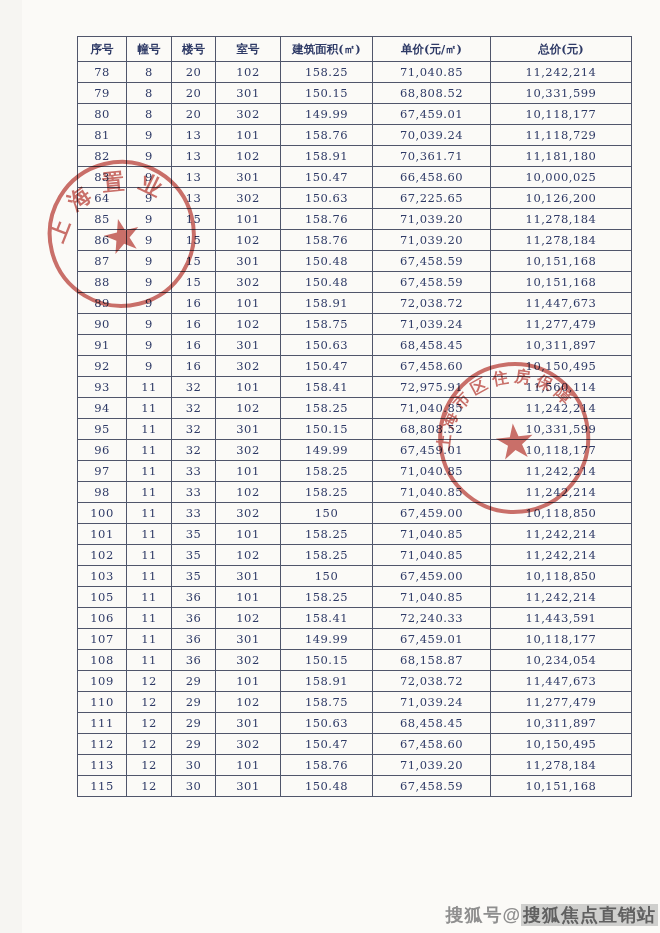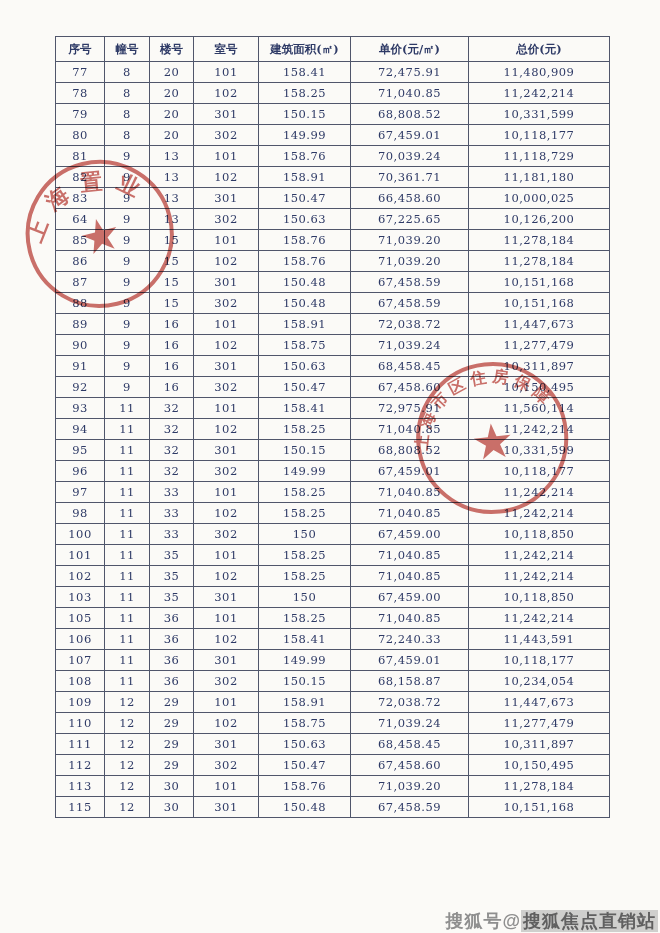--- a/index.html
+++ b/index.html
@@ -1,21 +1,21 @@
 <!DOCTYPE html>
 <html><head>
 <meta charset="utf-8">
 <style>
   html,body{margin:0;padding:0;}
   body{
     width:660px;height:933px;position:relative;overflow:hidden;
     background:#f6f5f2;
     font-family:"DejaVu Serif","Liberation Serif",serif;
   }
-  .sheet{position:absolute;inset:0;background:#fbfaf7;}
+  .sheet{position:absolute;inset:0;background:#fbfaf7;margin-left:22px;}
   table{
     border-collapse:collapse;
     position:absolute;left:55px;top:36px;
     table-layout:fixed;
   }
   th,td{
     border:1px solid #50566b;
     color:#2e3a66;
     font-size:11.5px;
     text-align:center;
@@ -39,21 +39,21 @@
   .stamp .star{fill:#b93a33;font-family:"DejaVu Sans",sans-serif;}
   .stamp1{left:14px;top:146px;width:170px;height:170px;transform:rotate(-14deg);}
   .stamp1 .arc{font-size:22px;letter-spacing:12px;}
   .stamp1 .star{font-size:46px;}
   .stamp2{left:406px;top:350px;width:172px;height:172px;transform:rotate(-6deg);}
   .stamp2 .arc{font-size:16px;letter-spacing:5px;}
   .stamp2 .star{font-size:48px;}
 
   .watermark{
     position:absolute;
-    right:2px;bottom:0;
+    right:2px;bottom:6px;
     font-family:"Liberation Sans",sans-serif;
     font-size:18px;font-weight:bold;
     color:#8f8f8f;
     letter-spacing:1px;
   }
   .watermark .wm2{
     background:#cfcfcd;
     color:#606060;
     padding:1px 2px;
   }
@@ -79,29 +79,20 @@
           <th>幢号</th>
           <th>楼号</th>
           <th>室号</th>
           <th>建筑面积(㎡)</th>
           <th>单价(元/㎡)</th>
           <th>总价(元)</th>
         </tr>
     </thead>
     <tbody>
         <tr>
-          <td>77</td>
-          <td>8</td>
-          <td>20</td>
-          <td>101</td>
-          <td>158.41</td>
-          <td>72,475.91</td>
-          <td>11,480,909</td>
-        </tr>
-        <tr>
           <td>78</td>
           <td>8</td>
           <td>20</td>
           <td>102</td>
           <td>158.25</td>
           <td>71,040.85</td>
           <td>11,242,214</td>
         </tr>
         <tr>
           <td>79</td>

